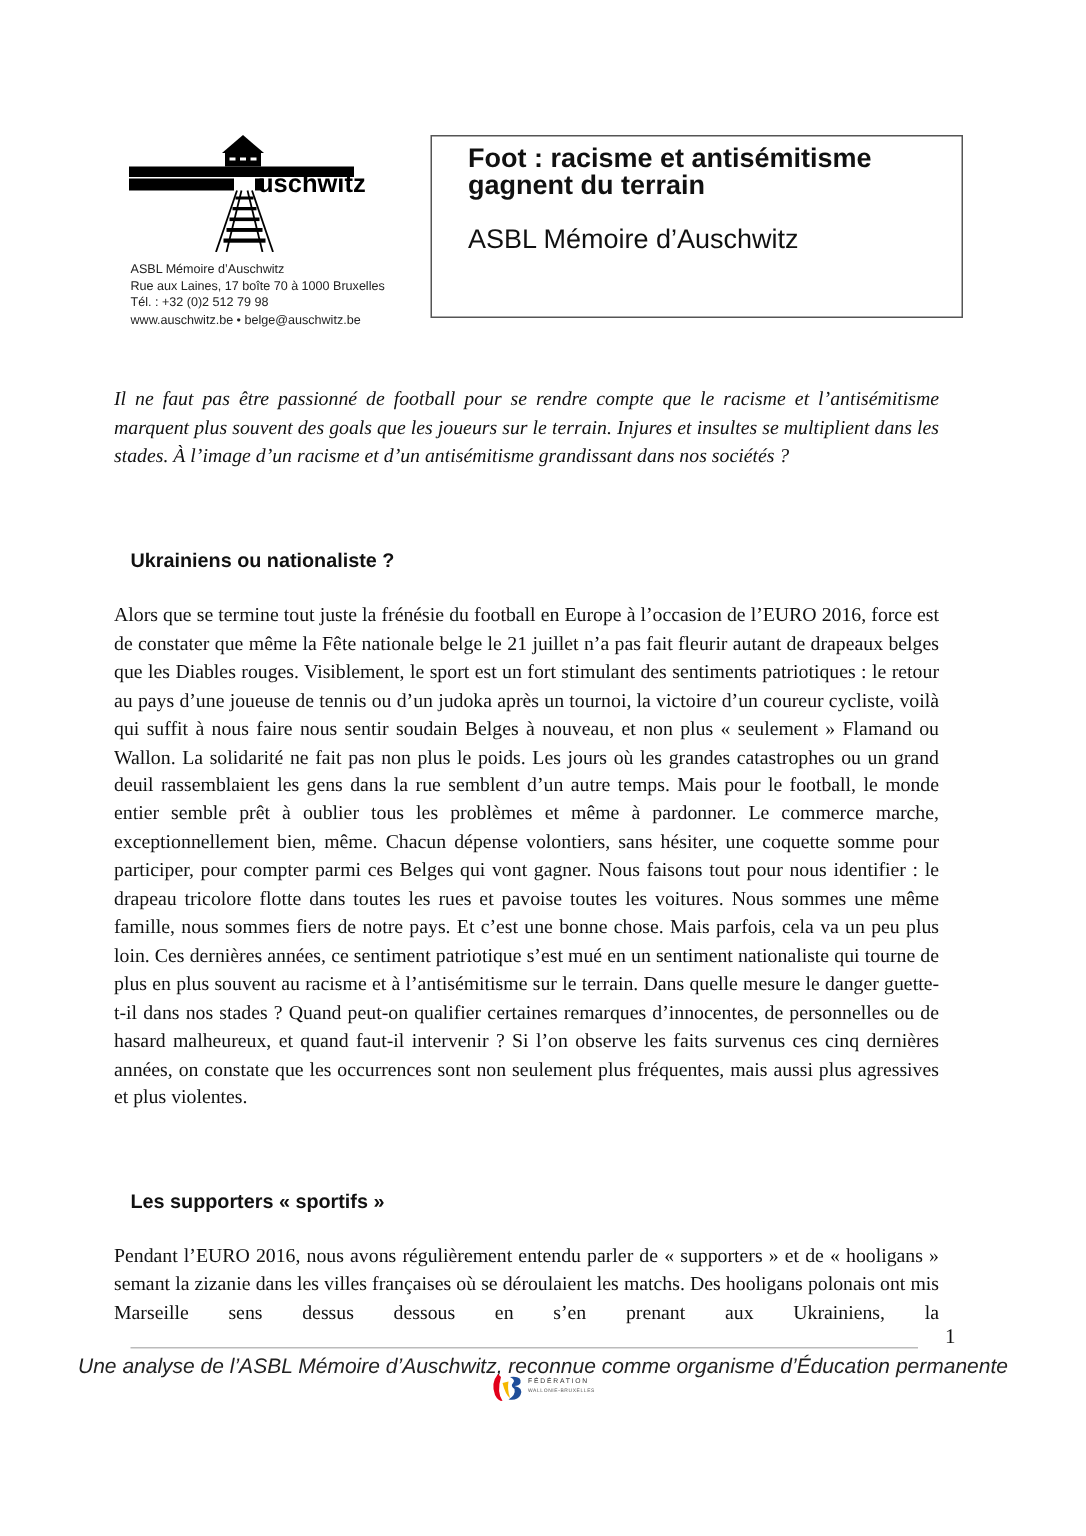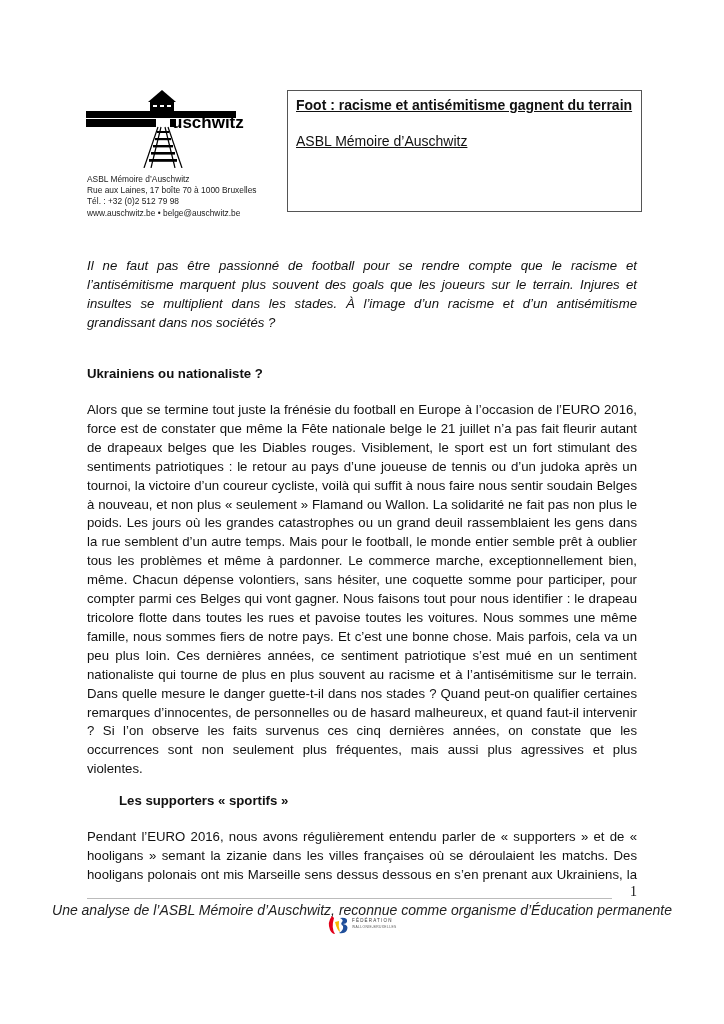--- a/index.html
+++ b/index.html
@@ -7,33 +7,33 @@
       width: 724px; height: 1024px; position: relative; overflow: hidden;
       font-family: "Liberation Sans", sans-serif; color: #111;
     }
     .logo { position: absolute; left: 86px; top: 88px; width: 170px; height: 80px; }
     .org-info {
       position: absolute; left: 87px; top: 174px; font-size: 8.4px; line-height: 11.2px; color: #222;
     }
     .org-info div { white-space: nowrap; }
     .title-box {
       position: absolute; left: 287px; top: 90px; width: 355px; height: 122px;
-      box-sizing: border-box; border: 1px solid #555; padding: 5px 8px;
-      font-size: 14px; line-height: 18px; text-decoration: underline;
+      box-sizing: border-box; border: 1px solid #555; padding: 5px 24px;
+      font-size: 18px; line-height: 18px;
     }
     .title-box .t { font-weight: bold; }
     .title-box .gap { height: 18px; }
     .title-box .a { font-weight: bold; }
     .title-box .d { font-style: italic; }
-    .text { position: absolute; left: 87px; width: 550px; font-size: 13.2px; line-height: 18.9px; text-align: justify; }
+    .text { position: absolute; left: 76px; width: 550px; font-size: 13.2px; line-height: 18.9px; text-align: justify; font-family: Liberation Serif, serif; }
     .intro { top: 257px; font-style: italic; }
     .h { position: absolute; left: 87px; font-size: 13.2px; font-weight: bold; }
     .h1 { top: 366px; }
     .p1 { top: 401px; }
-    .h2 { top: 793px; margin-left: 32px; }
+    .h2 { top: 793px; }
     .p2 { top: 828px; }
     .p2 { text-align-last: justify; }
     .footer-line {
       position: absolute; left: 87px; top: 898px; width: 525px; height: 0; border-top: 1px solid #bbb;
     }
     .page-number {
       position: absolute; left: 630px; top: 884px; font-family: "Liberation Serif", serif; font-size: 14px;
     }
     .footer-text {
       position: absolute; left: 0; width: 724px; top: 902px; text-align: center;

